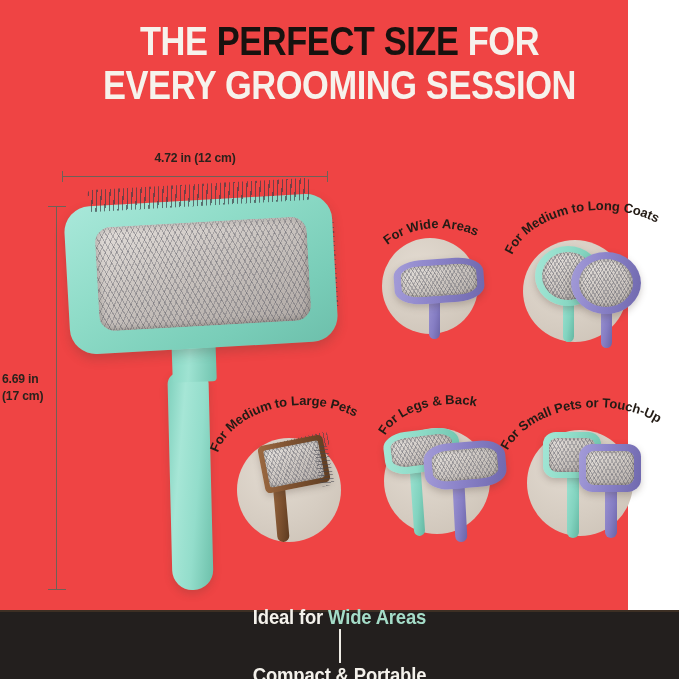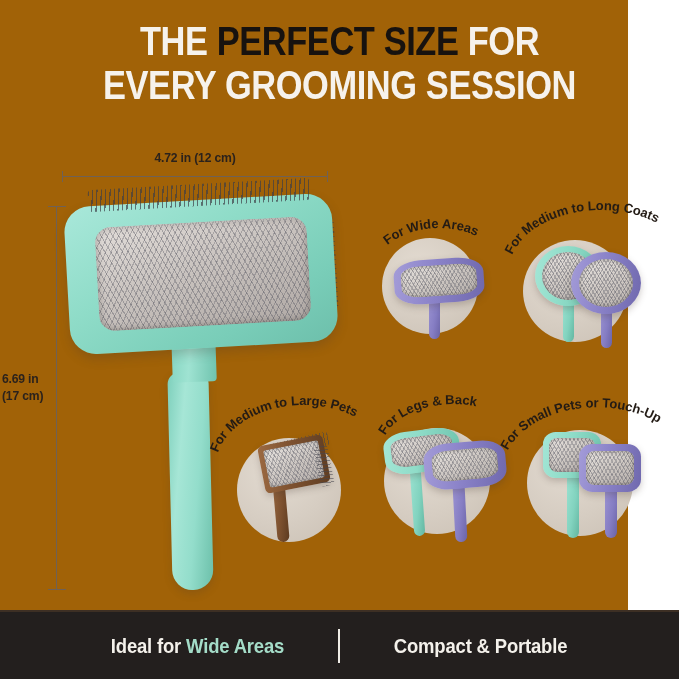--- a/index.html
+++ b/index.html
@@ -4,21 +4,21 @@
 <style>
   * { box-sizing: border-box; margin: 0; padding: 0; }
   html, body {
     width: 679px; height: 679px;
     font-family: "Liberation Sans", sans-serif;
     overflow: hidden;
   }
   #stage {
     position: relative;
     width: 628px; height: 679px;
-    background: #a16207;
+    background: #ef4444;
   }
 
   
   #headline {
     position: absolute;
     left: 0; top: 22px;
     width: 679px;
     text-align: center;
     line-height: 0.95;
     letter-spacing: -0.5px;
@@ -233,21 +233,22 @@
 
   
   #footer {
     position: absolute;
     left: 0; bottom: 0;
     width: 679px; height: 67px;
     background: #231f1e;
     display: flex;
     align-items: center;
     justify-content: center;
-    gap: 16px;
+    gap: 0;
+    flex-direction: column;
   }
   .foot-text {
     font-family: "Liberation Sans Narrow", "Liberation Sans", sans-serif;
     font-weight: bold;
     font-size: 21px;
     color: #f4f1eb;
     letter-spacing: -0.2px;
     transform: scaleX(0.88);
     white-space: nowrap;
   }

